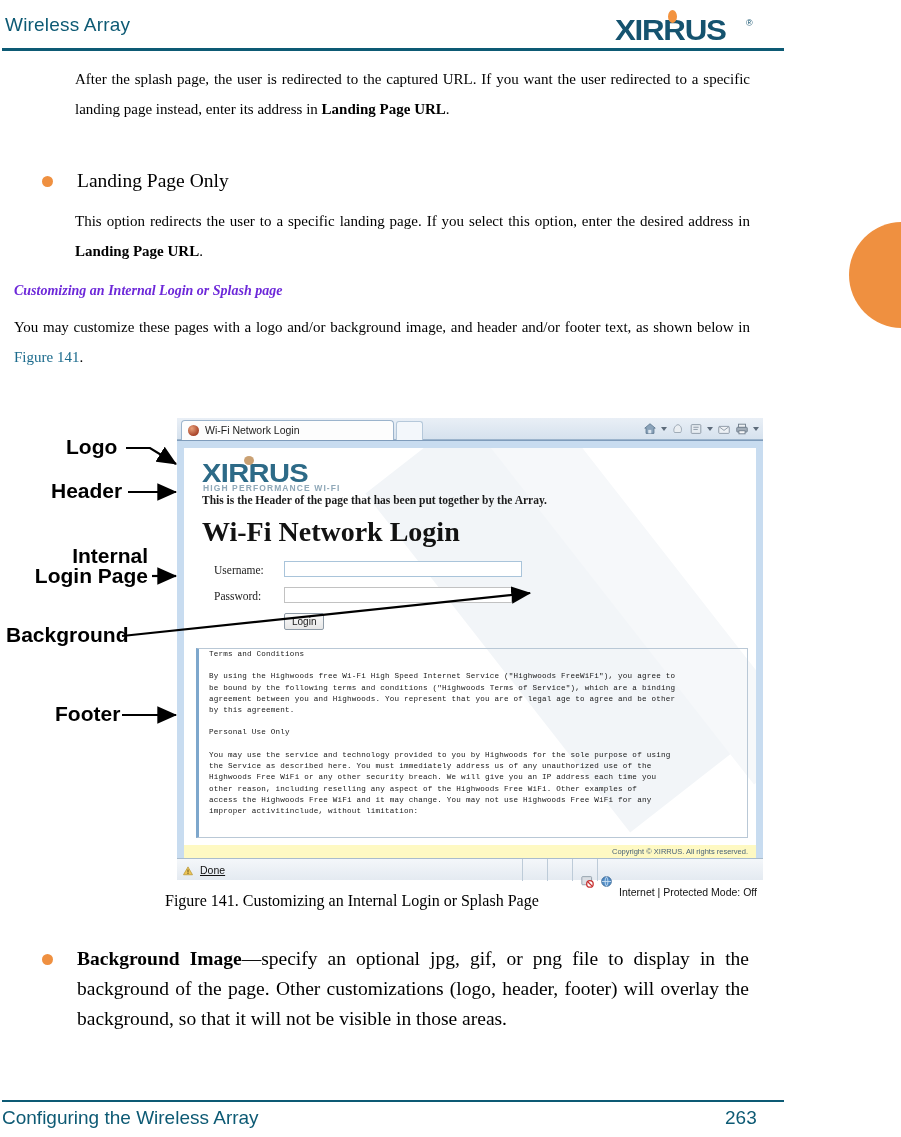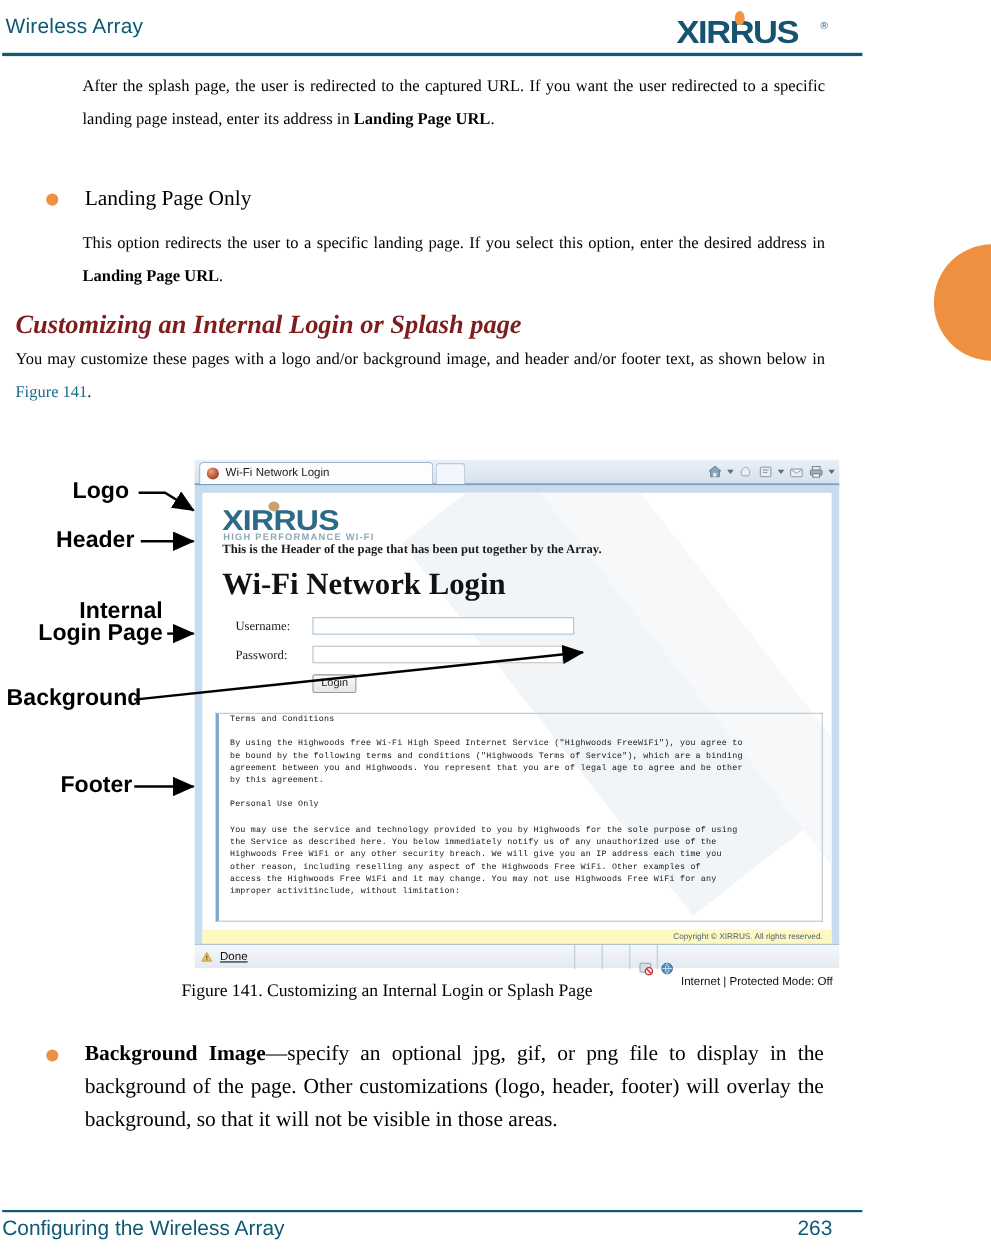--- a/index.html
+++ b/index.html
@@ -92,22 +92,22 @@
   .bullet-text {
     position: absolute;
     left: 35px; top: 0;
     font-size: 19.5px;
     line-height: 30px;
   }
   .sec-head {
     position: absolute;
     font-style: italic;
     font-weight: bold;
-    font-size: 24px;
-    color: #7f1d1d;
+    font-size: 14px;
+    color: #6d28d9;
   }
   .xref { color: #1a6a8c; }
 
   
   #figure {
     position: absolute;
     left: 177px; top: 418px;
     width: 586px; height: 462px;
   }
 
@@ -465,21 +465,21 @@
             <div class="terms-line">Terms and Conditions</div>
             <div class="terms-gap"></div>
             <div class="terms-line">By using the Highwoods free Wi-Fi High Speed Internet Service ("Highwoods FreeWiFi"), you agree to</div>
             <div class="terms-line">be bound by the following terms and conditions ("Highwoods Terms of Service"), which are a binding</div>
             <div class="terms-line">agreement between you and Highwoods. You represent that you are of legal age to agree and be other</div>
             <div class="terms-line">by this agreement.</div>
             <div class="terms-gap"></div>
             <div class="terms-line">Personal Use Only</div>
             <div class="terms-gap"></div>
             <div class="terms-line">You may use the service and technology provided to you by Highwoods for the sole purpose of using</div>
-            <div class="terms-line">the Service as described here. You below immediately notify us of any unauthorized use of the</div>
+            <div class="terms-line">the Service as described here. You must immediately address us of any unauthorized use of the</div>
             <div class="terms-line">Highwoods Free WiFi or any other security breach. We will give you an IP address each time you</div>
             <div class="terms-line">other reason, including reselling any aspect of the Highwoods Free WiFi. Other examples of</div>
             <div class="terms-line">access the Highwoods Free WiFi and it may change. You may not use Highwoods Free WiFi for any</div>
             <div class="terms-line">improper activitinclude, without limitation:</div>
             <div class="terms-gap"></div>
             <div class="terms-gap"></div>
           </div>
       </div>
 
       <div id="copyright-bar">

